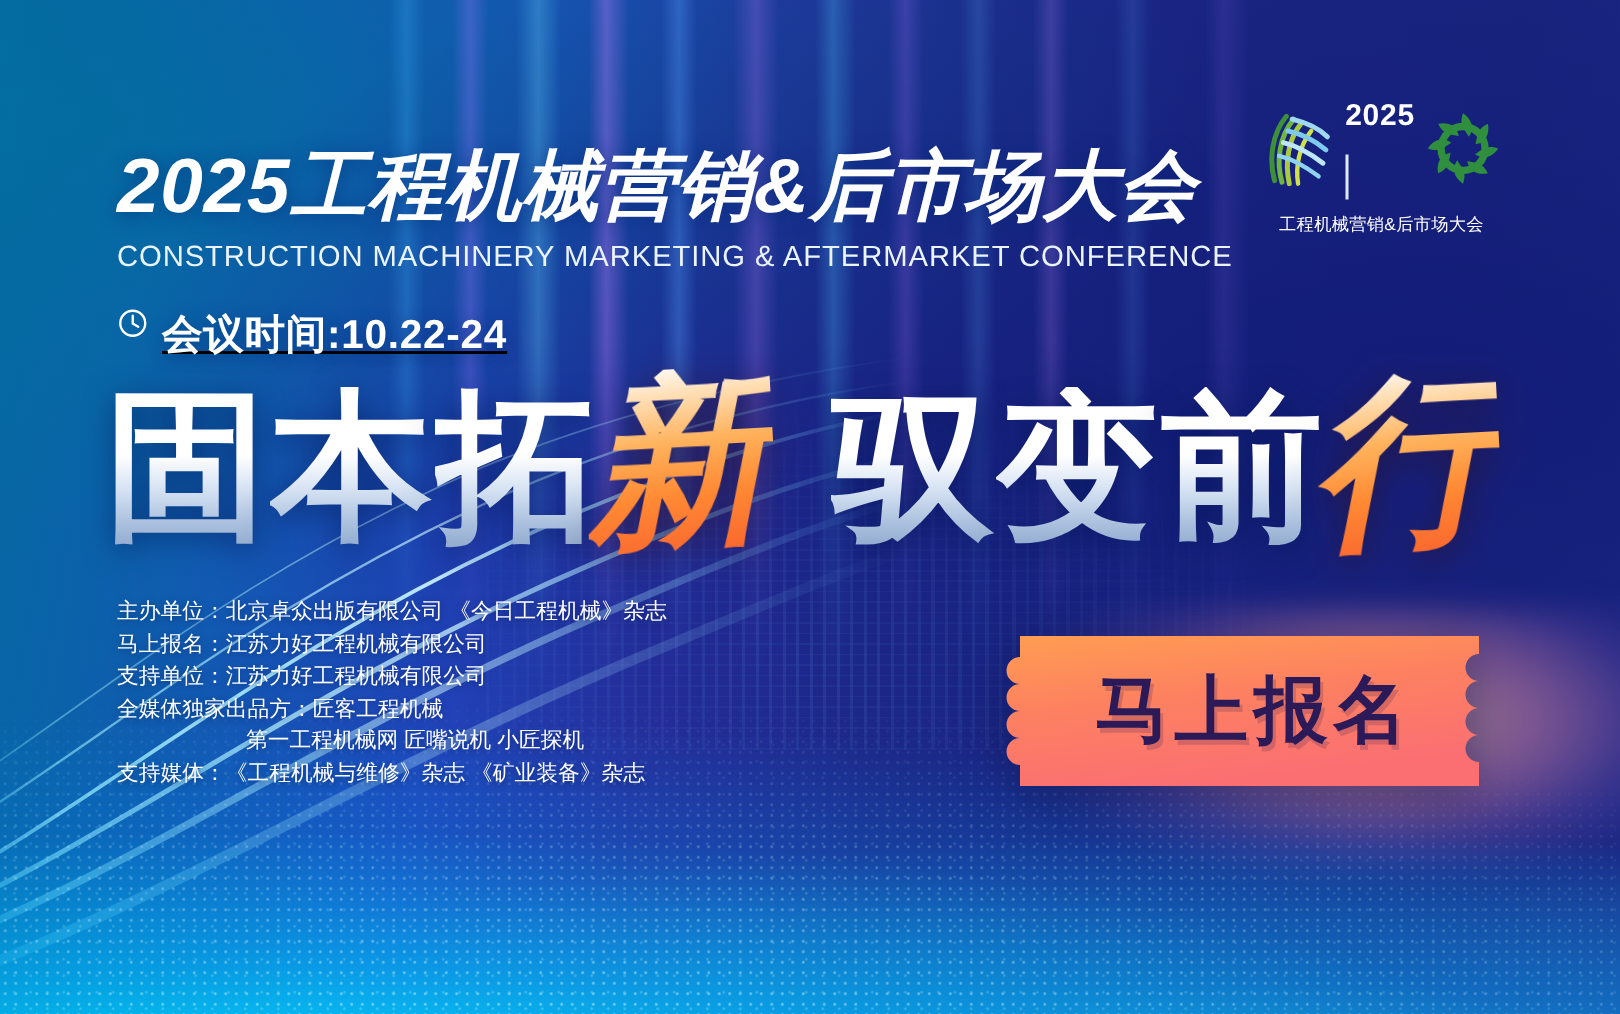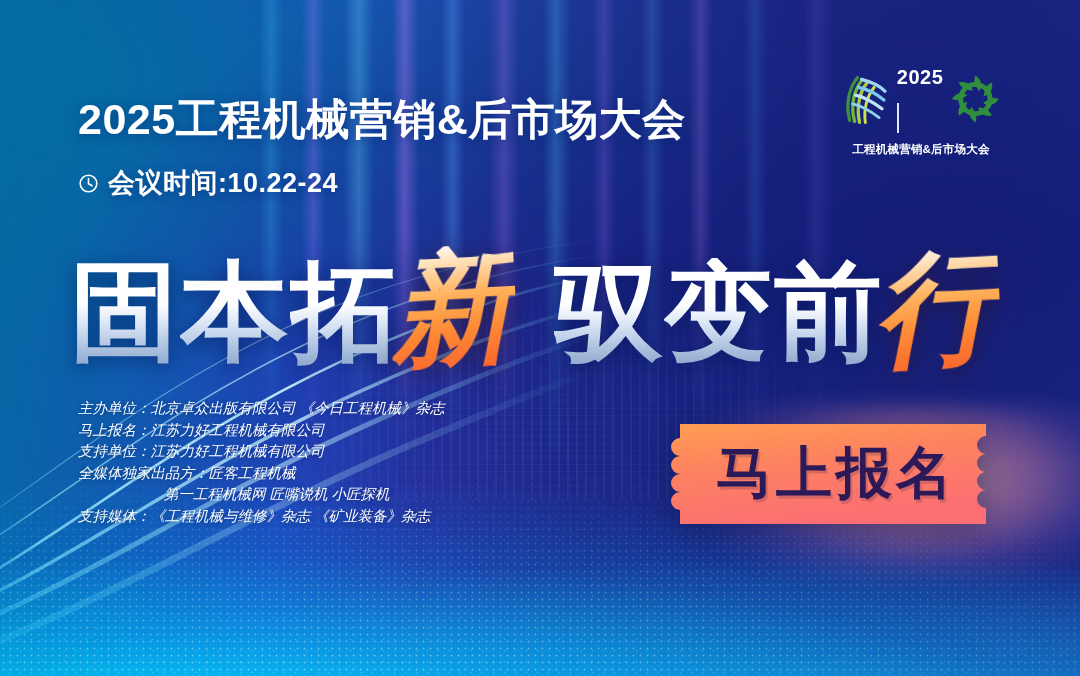--- a/index.html
+++ b/index.html
@@ -114,51 +114,53 @@
   .warm-glow{
     position:absolute;right:-4%;bottom:14%;width:46%;height:26%;
     background:radial-gradient(60% 80% at 58% 42%, rgba(255,190,150,.70) 0%, rgba(255,150,170,.42) 38%, rgba(210,120,200,.16) 62%, rgba(0,0,0,0) 82%);
     filter:blur(10px);
   }
 
   
   .header{position:absolute;left:78px;top:96px;width:700px;}
   .title-cn{
     margin:0;
-    font-size:43px;line-height:1.08;font-weight:700;
+    font-size:51px;line-height:1.08;font-weight:700;
     letter-spacing:.5px;color:#ffffff;
     text-shadow:0 2px 12px rgba(0,40,120,.55);
     white-space:nowrap;
+    font-style:italic;
   }
   .title-en{
     margin:11px 0 0 0;
     font-size:19.5px;line-height:1;font-weight:400;
     letter-spacing:.6px;color:#eaf4ff;
     white-space:nowrap;
   }
   .meeting-time{
-    display:flex;align-items:center;gap:9px;
+    display:flex;align-items:flex-start;gap:9px;
     margin-top:23px;
+    text-decoration:underline;
   }
   .clock-icon{width:21px;height:21px;display:block;flex:none;}
   .meeting-time-text{
     font-size:27px;font-weight:700;color:#ffffff;letter-spacing:.5px;
     text-shadow:0 2px 10px rgba(0,40,120,.5);
   }
 
   
   .logo{position:absolute;right:78px;top:58px;width:162px;text-align:center;}
   .logo-mark{display:flex;align-items:center;justify-content:center;gap:6px;height:82px;}
   .logo-year{
     font-size:20px;font-weight:700;color:#fff;letter-spacing:.5px;
     margin-bottom:6px;
   }
   .logo-divider{width:2px;height:30px;background:#dfe9ff;margin:14px 0 0 0;}
   .logo-caption{
-    margin-top:2px;font-size:11.5px;font-weight:700;color:#fff;letter-spacing:.2px;
+    margin-top:2px;font-size:11.5px;font-weight:400;color:#fff;letter-spacing:.2px;
     white-space:nowrap;
   }
 
   
   .headline{
     position:absolute;left:70px;top:258px;
     display:flex;align-items:flex-start;
     white-space:nowrap;
   }
   .hl-char{
@@ -184,38 +186,37 @@
     transform:rotate(-3deg);
     z-index:3;
   }
   .hl-gap{display:inline-block;width:44px;}
 
   
   .info{
     position:absolute;left:78px;top:398px;width:430px;
     color:#ffffff;font-size:14.5px;line-height:21.5px;
     text-shadow:0 1px 5px rgba(0,30,90,.6);
-    font-style:italic;
   }
   .info-row{white-space:nowrap;}
   .info-row.indent{padding-left:86px;}
 
   
   .cta{
     position:absolute;left:668px;top:422px;
     width:330px;height:104px;
     border:none;padding:0;cursor:pointer;
     background:transparent;
     filter:drop-shadow(0 6px 16px rgba(10,20,70,.5));
   }
   .cta-svg{position:absolute;inset:0;width:100%;height:100%;display:block;}
   .cta-label{
     position:absolute;inset:0;
     display:flex;align-items:center;justify-content:center;
-    font-size:56px;font-weight:900;letter-spacing:4px;
+    font-size:49px;font-weight:900;letter-spacing:4px;
     color:#2b1a57;
     font-family:"DejaVu Sans","Liberation Sans",sans-serif;
     text-shadow:2px 3px 0 rgba(120,60,90,.30);
     padding-left:6px;
   }
 </style>
 </head>
 <body>
 
 <div class="poster">
@@ -242,20 +243,21 @@
       <path d="M-20,486 C150,432 286,336 492,248 C580,210 632,188 660,180" stroke-width="7" opacity=".32"></path>
     </g>
   </svg>
 
   <div class="warm-glow"></div>
   <div class="wave"></div>
   <div class="wave-speckle"></div>
 
   <div class="header">
     <h1 class="title-cn">2025工程机械营销&amp;后市场大会</h1>
+    <p class="title-en">CONSTRUCTION MACHINERY MARKETING &amp; AFTERMARKET CONFERENCE</p>
     <div class="meeting-time">
       <svg class="clock-icon" viewBox="0 0 24 24">
         <circle cx="12" cy="12" r="9.5" fill="none" stroke="#ffffff" stroke-width="1.8"></circle>
         <path d="M12 6.2 V12.3 L16.2 14.6" fill="none" stroke="#ffffff" stroke-width="1.8" stroke-linecap="round"></path>
       </svg>
       <span class="meeting-time-text">会议时间:10.22-24</span>
     </div>
   </div>
 
   <div class="logo">

